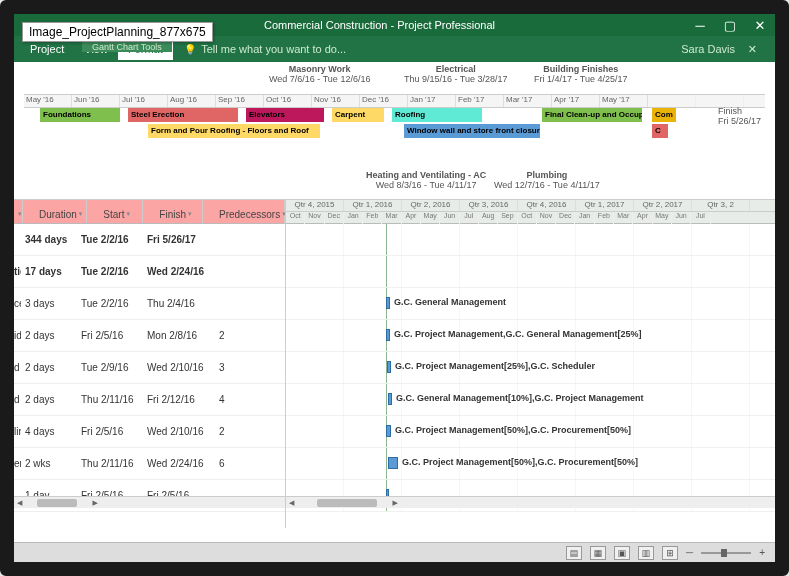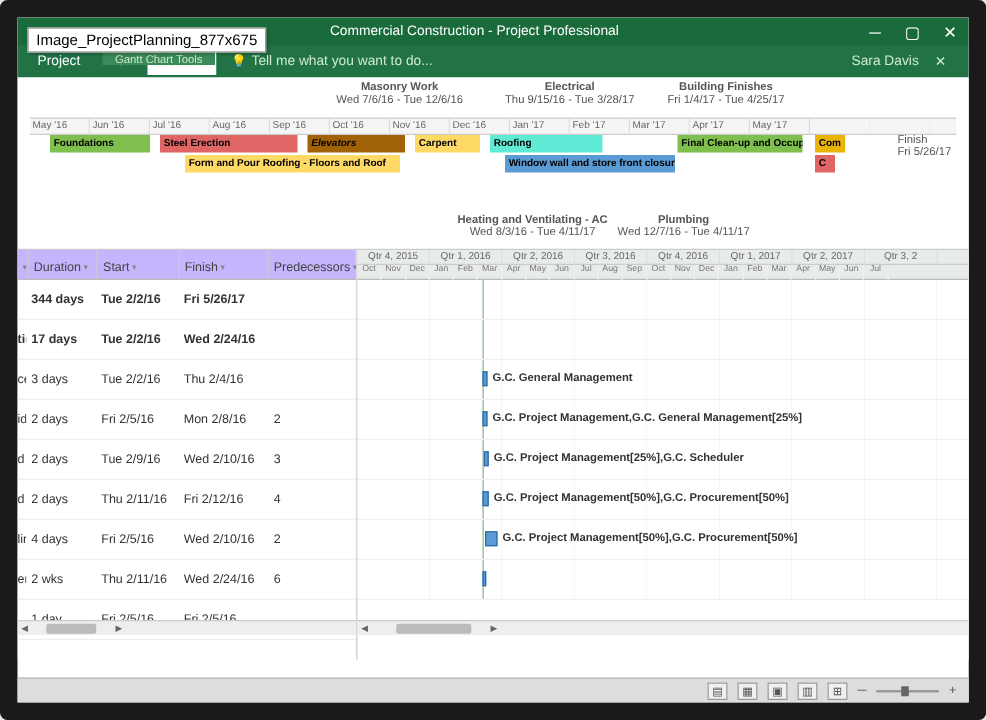--- a/index.html
+++ b/index.html
@@ -30,21 +30,21 @@
 .tl-ruler span { flex: 0 0 48px; padding-left: 2px; border-right: 1px solid #ddd; white-space: nowrap; }
 .tl-bars { position: relative; margin: 0 10px; }
 .tl-row { position: relative; height: 16px; }
 .tl-bar { position: absolute; height: 14px; font-size: 8px; line-height: 14px; padding: 0 3px; white-space: nowrap; overflow: hidden; cursor: pointer; }
 .finish-label { position: absolute; right: 14px; top: 44px; font-size: 9px; color: #555; }
 
 .content { display: flex; height: calc(100% - 220px); background: #fff; }
 .left-pane { width: 272px; overflow: hidden; border-right: 1px solid #ccc; position: relative; }
 .right-pane { flex: 1; overflow: hidden; position: relative; }
 
-.grid-header { display: flex; background: #c4b5fd; border-bottom: 1px solid #bbb; height: 24px; font-size: 10px; color: #444; }
+.grid-header { display: flex; background: #fca5a5; border-bottom: 1px solid #bbb; height: 24px; font-size: 10px; color: #444; gap: 12px; }
 .grid-header .col { border-right: 1px solid #ccc; padding: 5px 4px 0; display: flex; align-items: center; gap: 2px; }
 .grid-header .col::after { content: "▾"; font-size: 7px; color: #888; }
 .col-dur { width: 56px; }
 .col-start { width: 66px; }
 .col-finish { width: 72px; }
 .col-pred { width: 70px; }
 .col-name { flex: 1; }
 
 .grid-body { }
 .grid-row { display: flex; border-bottom: 1px solid #eee; min-height: 32px; align-items: center; font-size: 10px; color: #333; }
@@ -132,21 +132,21 @@
         <span>May '17</span>
       </div>
     <div class="tl-bars">
       <div class="tl-row" id="tl-row1">
           <div class="tl-bar" style="left: 16px; width: 80px; background: rgb(127, 191, 77);">
             <div style="font-weight:600">Foundations</div>
           </div>
           <div class="tl-bar" style="left: 104px; width: 110px; background: rgb(224, 102, 102);">
             <div style="font-weight:600">Steel Erection</div>
           </div>
-          <div class="tl-bar" style="left: 222px; width: 78px; background: #a16207; font-style: italic;">
+          <div class="tl-bar" style="left: 222px; width: 78px; background: #be185d;">
             <div style="font-weight:600">Elevators</div>
           </div>
           <div class="tl-bar" style="left: 308px; width: 52px; background: rgb(255, 217, 102);">
             <div style="font-weight:600">Carpent</div>
           </div>
           <div class="tl-bar" style="left: 368px; width: 90px; background: #5eead4;">
             <div style="font-weight:600">Roofing</div>
           </div>
           <div class="tl-bar" style="left: 518px; width: 100px; background: rgb(127, 191, 77);">
             <div style="font-weight:600">Final Clean-up and Occupancy</div>
@@ -309,20 +309,24 @@
           </div>
           <div class="gantt-row">
             <div class="gantt-bar" style="left: 100px; width: 4px;"></div>
             <div class="gantt-text" style="left: 108px; top: 9px;">G.C. Project Management,G.C. General Management[25%]</div>
           </div>
           <div class="gantt-row">
             <div class="gantt-bar" style="left: 101px; width: 4px;"></div>
             <div class="gantt-text" style="left: 109px; top: 9px;">G.C. Project Management[25%],G.C. Scheduler</div>
           </div>
           <div class="gantt-row">
+            <div class="gantt-bar" style="left: 102px; width: 4px;"></div>
+            <div class="gantt-text" style="left: 110px; top: 9px;">G.C. General Management[10%],G.C. Project Management</div>
+          </div>
+          <div class="gantt-row">
             <div class="gantt-bar" style="left: 100px; width: 5px;"></div>
             <div class="gantt-text" style="left: 109px; top: 9px;">G.C. Project Management[50%],G.C. Procurement[50%]</div>
           </div>
           <div class="gantt-row">
             <div class="gantt-bar" style="left: 102px; width: 10px;"></div>
             <div class="gantt-text" style="left: 116px; top: 9px;">G.C. Project Management[50%],G.C. Procurement[50%]</div>
           </div>
           <div class="gantt-row">
             <div class="gantt-bar" style="left: 100px; width: 3px;"></div>
           </div>

